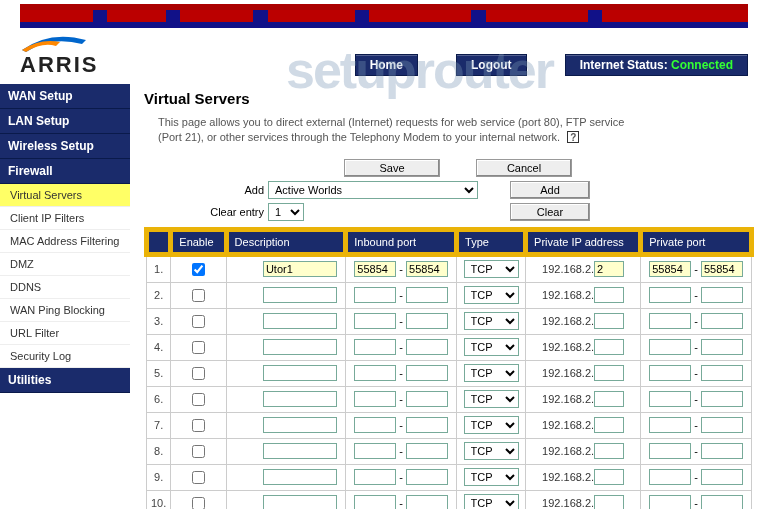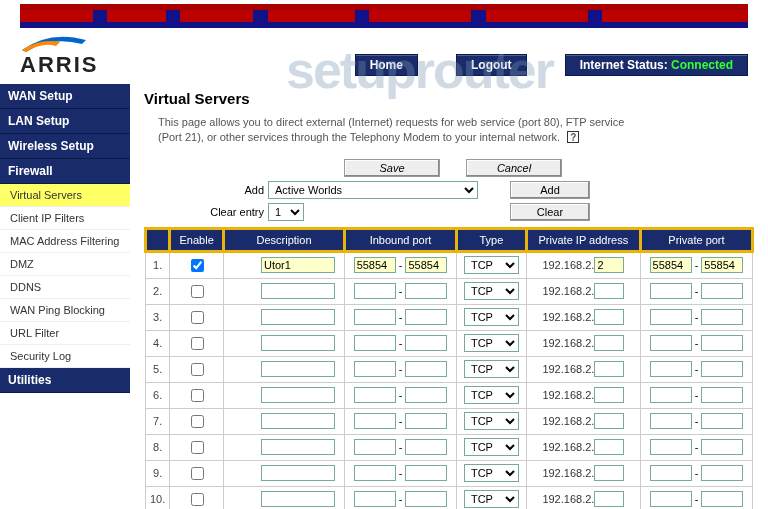--- a/index.html
+++ b/index.html
@@ -92,22 +92,22 @@
   }
   .btn-wide { width: 96px; }
   select, input[type=text] {
     font-size: 11px; border: 1px solid #7a9; background: #fff;
     padding: 1px 2px;
   }
   input[type=text].yellow { background: #ffffcc; }
   table.grid { border-collapse: collapse; width: 100%; }
   table.grid th {
     background: #1a2b6b; color: #fff; font-weight: normal;
-    padding: 4px 6px; font-size: 11px; border: 3px solid #eab308;
-    text-align: center;
+    padding: 4px 6px; font-size: 11px; border: 5px solid #eab308;
+    text-align: left;
   }
   table.grid td {
     border: 1px solid #ccc; padding: 3px 4px; text-align: center;
     vertical-align: middle; height: 24px;
   }
   table.grid td:first-child { width: 22px; color: #444; }
   .portbox { width: 42px; }
   .descbox { width: 74px; margin-left: 28px; }
   .ipsuffix { width: 30px; }
   .typesel { width: 55px; }
@@ -159,21 +159,21 @@
     </div>
 
   <div class="main">
     <h2 class="page-title">Virtual Servers</h2>
     <p class="desc">
       <span>This page allows you to direct external (Internet) requests for web service (port 80), FTP service (Port 21), or other services through the Telephony Modem to your internal network.</span>
       <span class="helpQ">?</span>
     </p>
 
     <div class="controls">
-      <div class="row" style="margin-left:140px; gap:26px;font-style:italic;">
+      <div class="row" style="margin-left:140px; gap:36px;">
         <div class="btn btn-wide">Save</div>
         <div class="btn btn-wide">Cancel</div>
       </div>
       <div class="row">
         <span style="width:60px; text-align:right;">Add</span>
         <select class="addsel">
           <option>Active Worlds</option>
         </select>
         <span style="width:24px;"></span>
         <div class="btn">Add</div>

